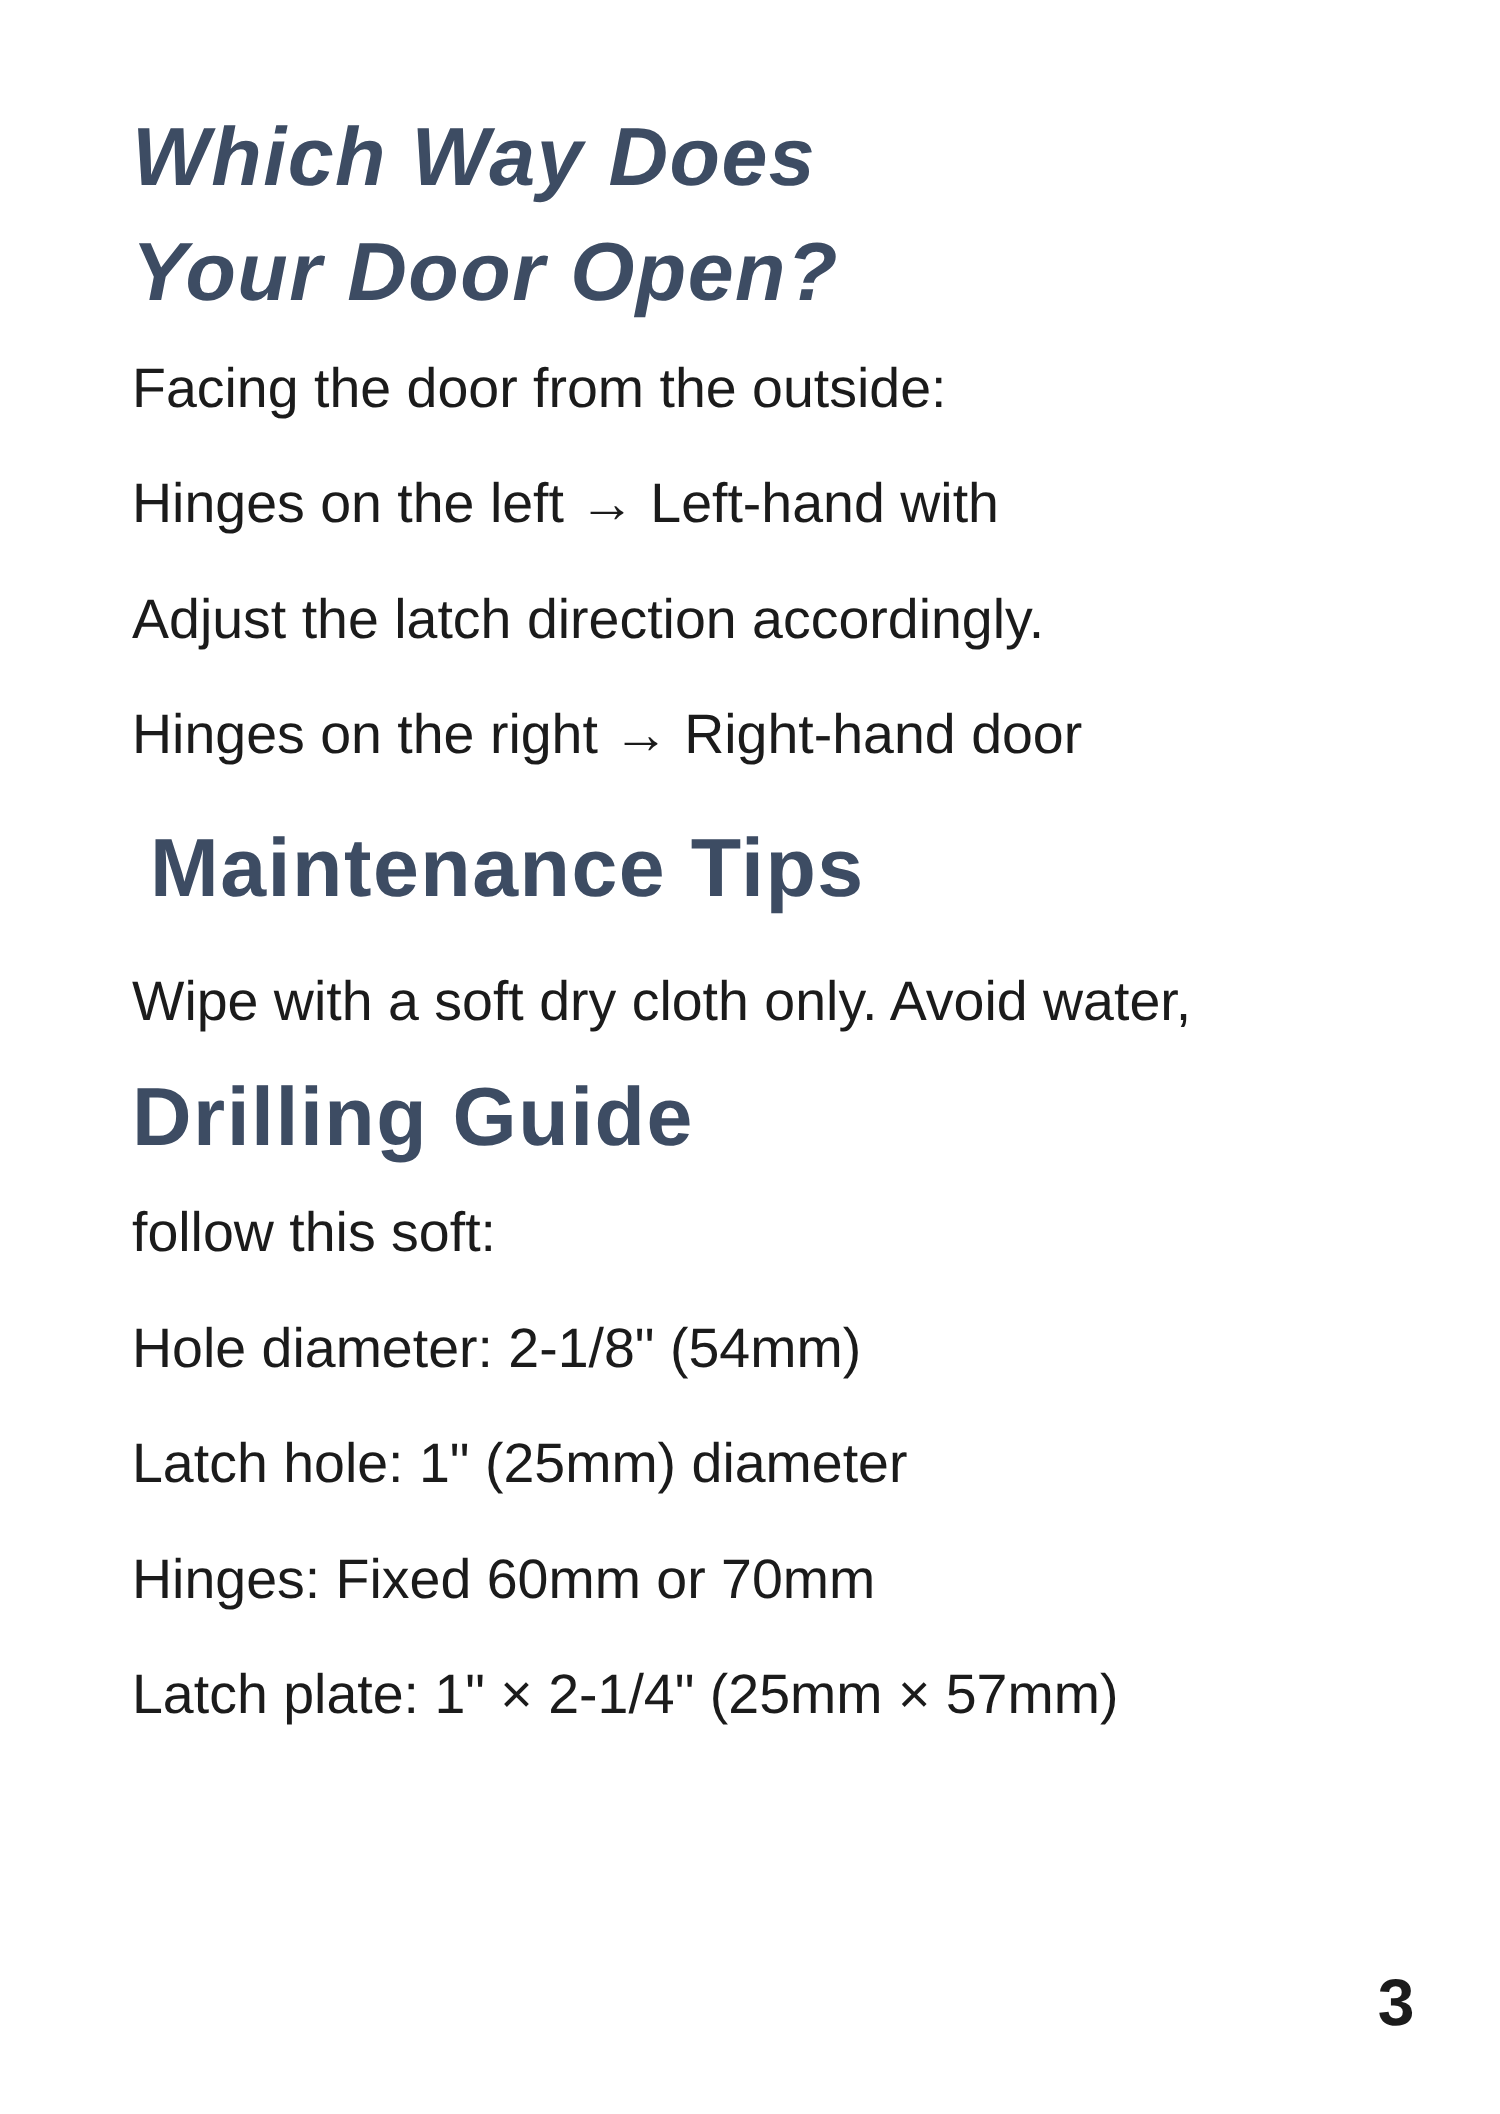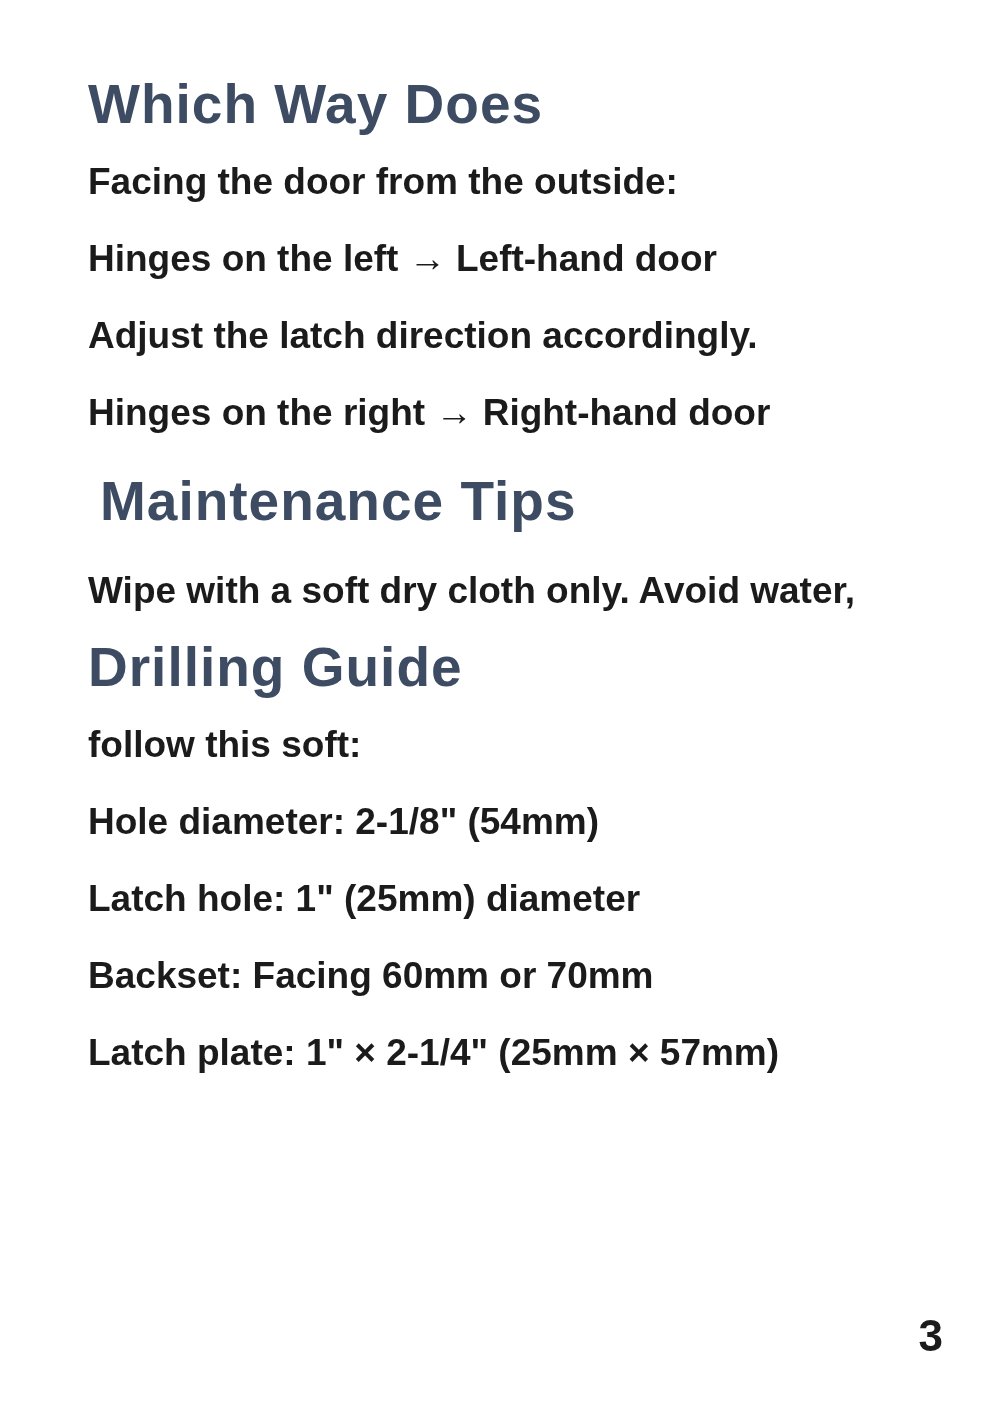--- a/index.html
+++ b/index.html
@@ -28,64 +28,65 @@
     }
     .heading-line {
       font-size: 55px;
       font-weight: bold;
       line-height: 77px;
       letter-spacing: 1px;
       color: var(--heading-color, #3d4c63);
     }
     .body-line {
       font-size: 37px;
-      font-weight: bold;
+      font-weight: normal;
       line-height: 77px;
       color: var(--body-color, #1b1b1b);
     }
     .page-number {
       position: absolute;
       top: 1314px;
       right: 57px;
       font-size: 44px;
       line-height: 44px;
       font-weight: bold;
       color: var(--body-color, #111111);
     }
   </style>
 </head>
 <body>
 
 <div class="page">
   <main class="content">
 
     <section>
-      <h1 style="margin:0;padding:0;">
+      <h1 style="margin:0;padding:0;font-style:italic;">
         <div class="heading-line">Which Way Does</div>
+        <div class="heading-line">Your Door Open?</div>
       </h1>
       <p class="body-line">Facing the door from the outside:</p>
-      <p class="body-line">Hinges on the left → Left-hand door</p>
+      <p class="body-line">Hinges on the left → Left-hand with</p>
       <p class="body-line">Adjust the latch direction accordingly.</p>
       <p class="body-line">Hinges on the right → Right-hand door</p>
     </section>
 
     <section>
       <h1 style="margin:12px;padding:0;">
         <div class="heading-line">Maintenance Tips</div>
       </h1>
       <p class="body-line">Wipe with a soft dry cloth only. Avoid water,</p>
     </section>
 
     <section>
       <h1 style="margin:0;padding:0;">
         <div class="heading-line">Drilling Guide</div>
       </h1>
       <p class="body-line">follow this soft:</p>
       <p class="body-line">Hole diameter: 2-1/8" (54mm)</p>
       <p class="body-line">Latch hole: 1" (25mm) diameter</p>
-      <p class="body-line">Backset: Facing 60mm or 70mm</p>
+      <p class="body-line">Hinges: Fixed 60mm or 70mm</p>
       <p class="body-line">Latch plate: 1" × 2-1/4" (25mm × 57mm)</p>
     </section>
 
   </main>
 
   <div class="page-number">3</div>
 </div>
 
 </body></html>

